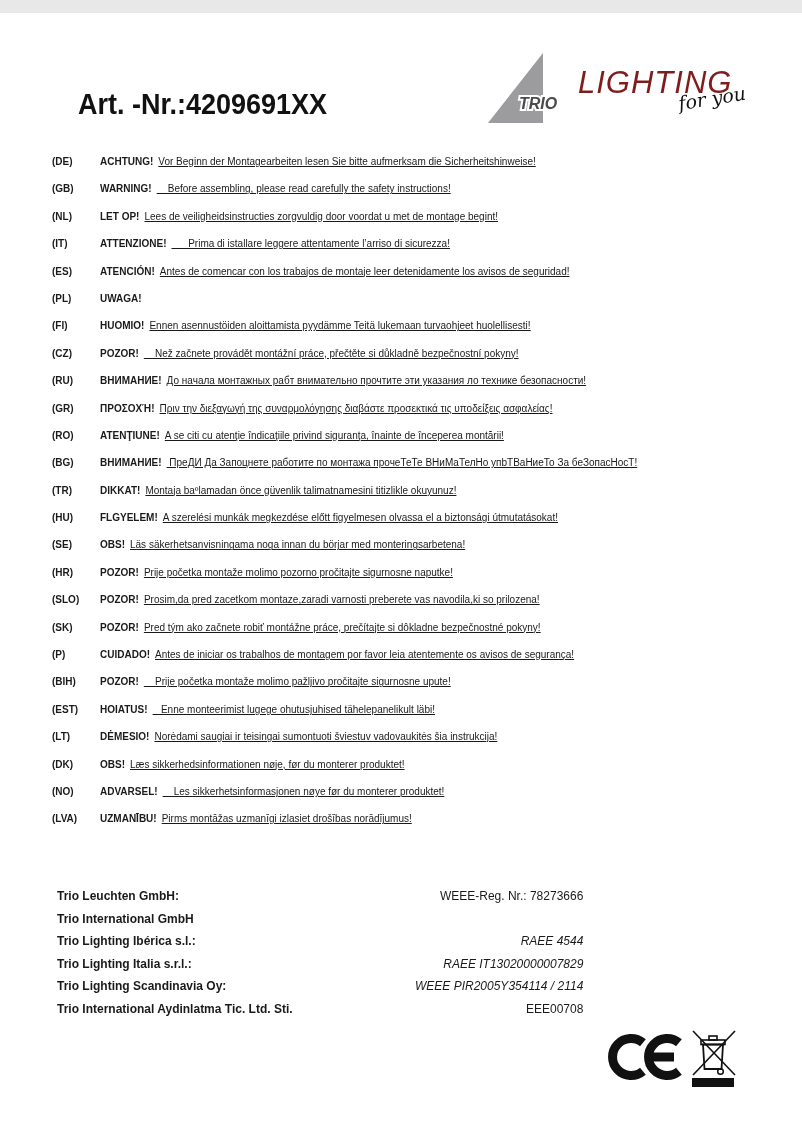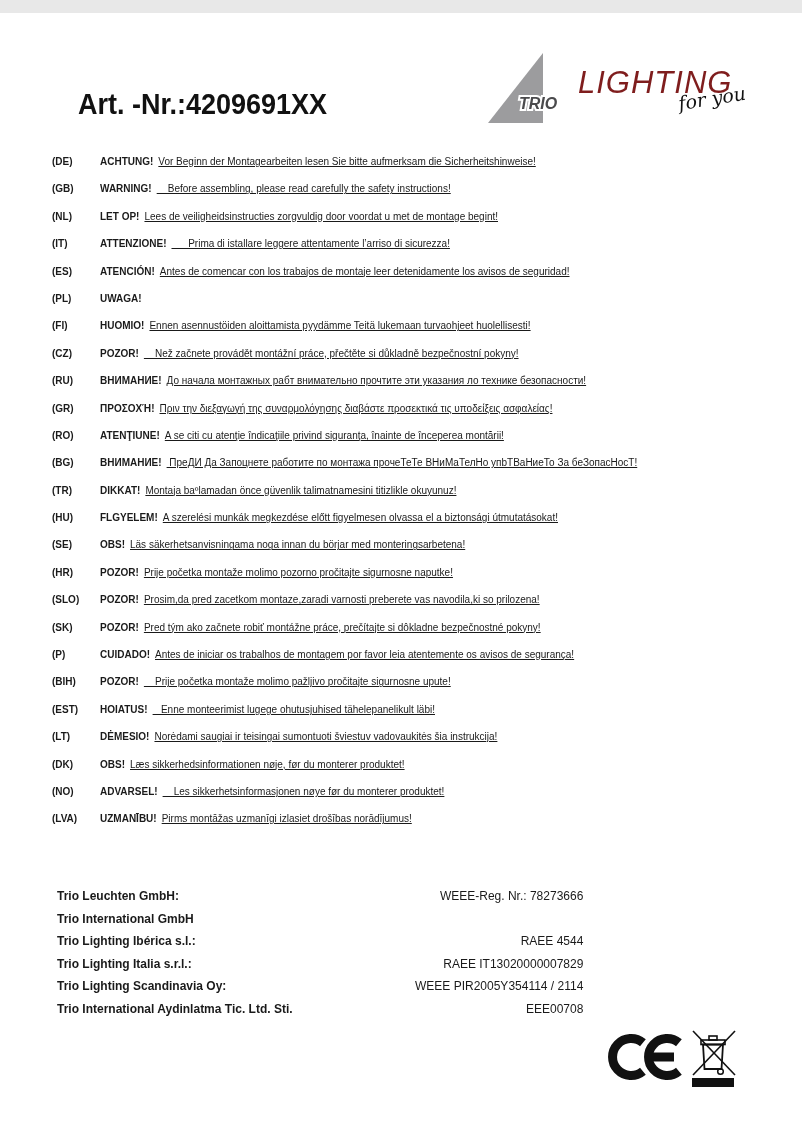--- a/index.html
+++ b/index.html
@@ -33,21 +33,21 @@
   .wlabel{font-weight:bold;margin-right:5px;white-space:pre;}
   .wtext{white-space:pre;text-decoration:underline;}
   
   .companies{
     position:absolute;left:57px;top:872px;
     display:grid;grid-template-columns:358px auto;
     font-size:12px;line-height:22.6px;
   }
   .cname{font-weight:bold;white-space:nowrap;}
   .creg{white-space:nowrap;text-align:right;}
-  .creg.italic{}
+  .creg.italic{font-style:italic;}
   
   .ce-mark{position:absolute;left:608px;top:1020px;}
   .weee-mark{position:absolute;left:690px;top:1016px;}
 </style>
 </head>
 <body>
 
 <div class="page">
 
   <div class="title">Art. -Nr.:4209691XX</div>

